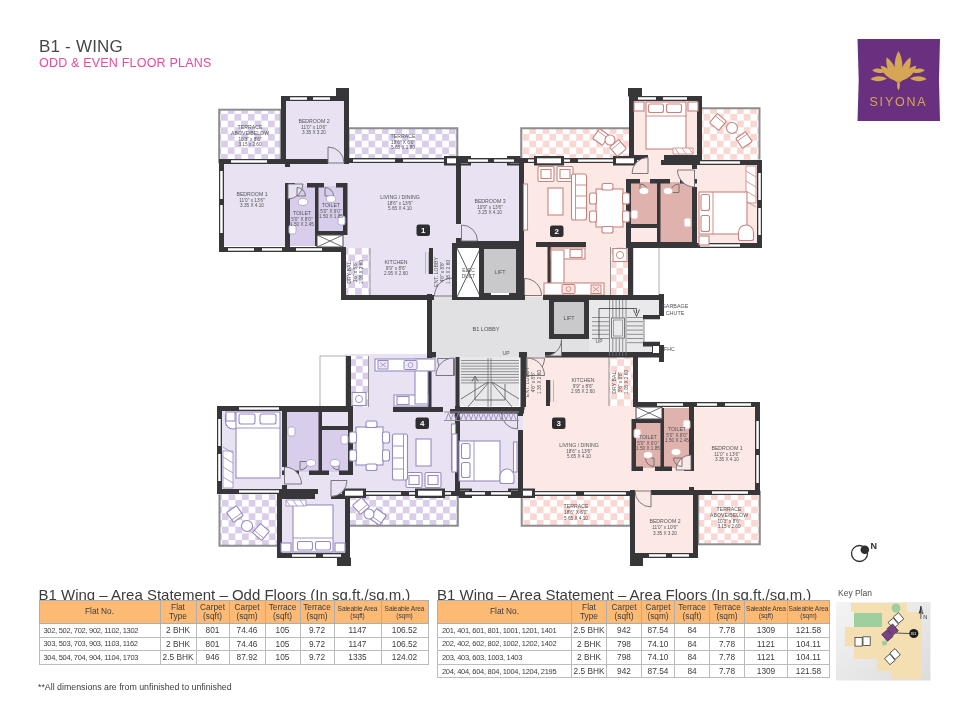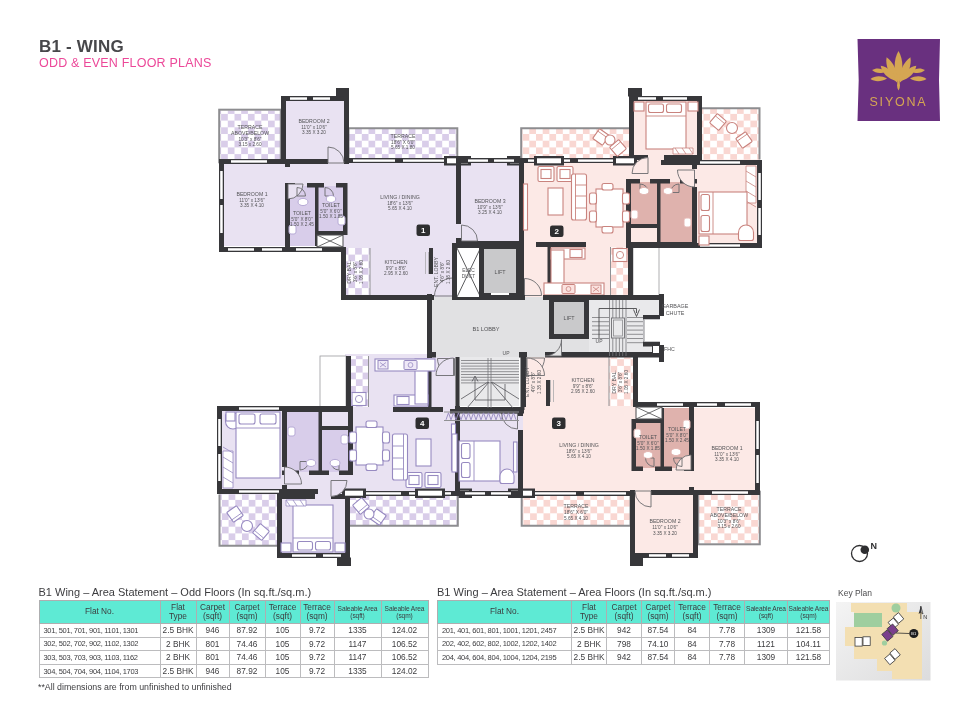--- a/index.html
+++ b/index.html
@@ -1,20 +1,20 @@
 <!DOCTYPE html>
 <html><head><meta charset="utf-8">
 <style>
 html,body{margin:0;padding:0;background:#fff;width:980px;height:725px;overflow:hidden}
 body{font-family:"Liberation Sans",sans-serif;position:relative}
-.h1{position:absolute;left:39px;top:36.5px;font-size:17px;font-weight:bold;color:#47474a;letter-spacing:0.2px}
+.h1{position:absolute;left:39px;top:36.5px;font-size:17px;font-weight:normal;color:#47474a;letter-spacing:0.2px}
 .h2{position:absolute;left:39px;top:55.5px;font-size:12.5px;color:#ec4899;letter-spacing:0.2px}
-.ttl{position:absolute;font-size:11px;color:#3c3c3f}
+.ttl{position:absolute;font-size:15px;color:#3c3c3f}
 table.area{position:absolute;border-collapse:collapse;table-layout:fixed;font-size:8.3px;color:#3c3c3f}
-table.area th{background:#5eead4;font-weight:normal;border:1px solid #aeaeb0;padding:0;line-height:1.13;height:22px;overflow:hidden}
+table.area th{background:#fdba74;font-weight:normal;border:1px solid #aeaeb0;padding:0;line-height:1.13;height:22px;overflow:hidden}
 table.area th.sa{font-size:6.6px;white-space:nowrap;letter-spacing:-0.1px}
 table.area td{background:#fff;border:1px solid #bcbcbe;text-align:center;height:12.6px;padding:0;white-space:nowrap;overflow:hidden}
 table.area td.fn{text-align:left;padding-left:4px;letter-spacing:-0.3px;font-size:7.5px}
 .fnote{position:absolute;left:38px;top:682px;font-size:8.8px;color:#3c3c3f}
 svg text{font-family:"Liberation Sans",sans-serif}
 </style></head>
 <body>
 
 <div class="h1">B1 - WING</div>
 
@@ -968,30 +968,20 @@
         <th>Flat<br>Type</th>
         <th>Carpet<br>(sqft)</th>
         <th>Carpet<br>(sqm)</th>
         <th>Terrace<br>(sqft)</th>
         <th>Terrace<br>(sqm)</th>
         <th class="sa">Saleable Area<br>(sqft)</th>
         <th class="sa">Saleable Area<br>(sqm)</th>
       </tr>
     </thead>
     <tbody>
-      <tr>
-        <td class="fn">301, 501, 701, 901, 1101, 1301</td>
-        <td>2.5 BHK</td>
-        <td>946</td>
-        <td>87.92</td>
-        <td>105</td>
-        <td>9.72</td>
-        <td>1335</td>
-        <td>124.02</td>
-      </tr>
       <tr>
         <td class="fn">302, 502, 702, 902, 1102, 1302</td>
         <td>2 BHK</td>
         <td>801</td>
         <td>74.46</td>
         <td>105</td>
         <td>9.72</td>
         <td>1147</td>
         <td>106.52</td>
       </tr>
@@ -1036,31 +1026,41 @@
         <th>Carpet<br>(sqft)</th>
         <th>Carpet<br>(sqm)</th>
         <th>Terrace<br>(sqft)</th>
         <th>Terrace<br>(sqm)</th>
         <th class="sa">Saleable Area<br>(sqft)</th>
         <th class="sa">Saleable Area<br>(sqm)</th>
       </tr>
     </thead>
     <tbody>
       <tr>
-        <td class="fn">201, 401, 601, 801, 1001, 1201, 2457</td>
+        <td class="fn">201, 401, 601, 801, 1001, 1201, 1401</td>
         <td>2.5 BHK</td>
         <td>942</td>
         <td>87.54</td>
         <td>84</td>
         <td>7.78</td>
         <td>1309</td>
         <td>121.58</td>
       </tr>
       <tr>
         <td class="fn">202, 402, 602, 802, 1002, 1202, 1402</td>
+        <td>2 BHK</td>
+        <td>798</td>
+        <td>74.10</td>
+        <td>84</td>
+        <td>7.78</td>
+        <td>1121</td>
+        <td>104.11</td>
+      </tr>
+      <tr>
+        <td class="fn">203, 403, 603, 1003, 1403</td>
         <td>2 BHK</td>
         <td>798</td>
         <td>74.10</td>
         <td>84</td>
         <td>7.78</td>
         <td>1121</td>
         <td>104.11</td>
       </tr>
       <tr>
         <td class="fn">204, 404, 604, 804, 1004, 1204, 2195</td>

